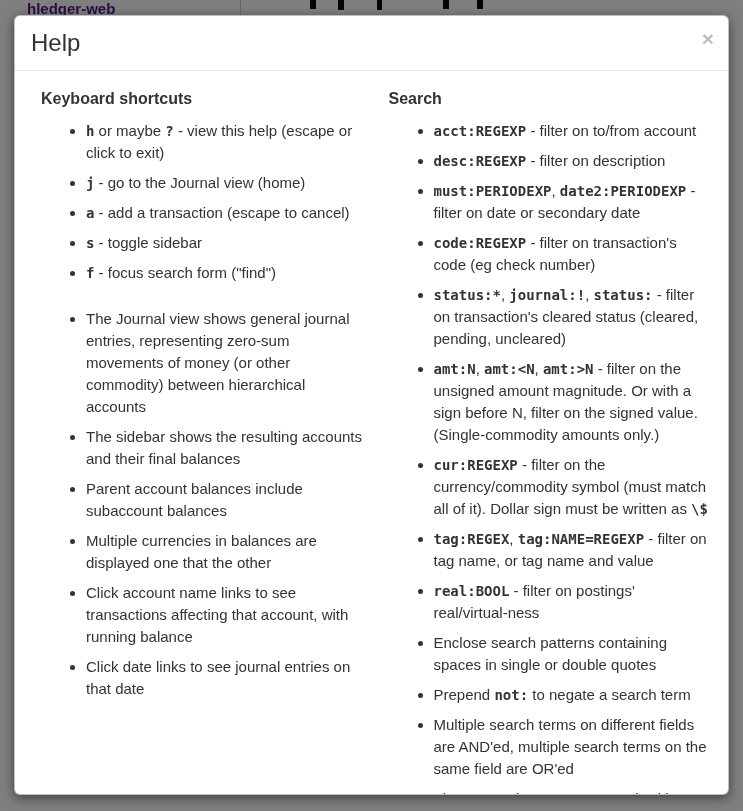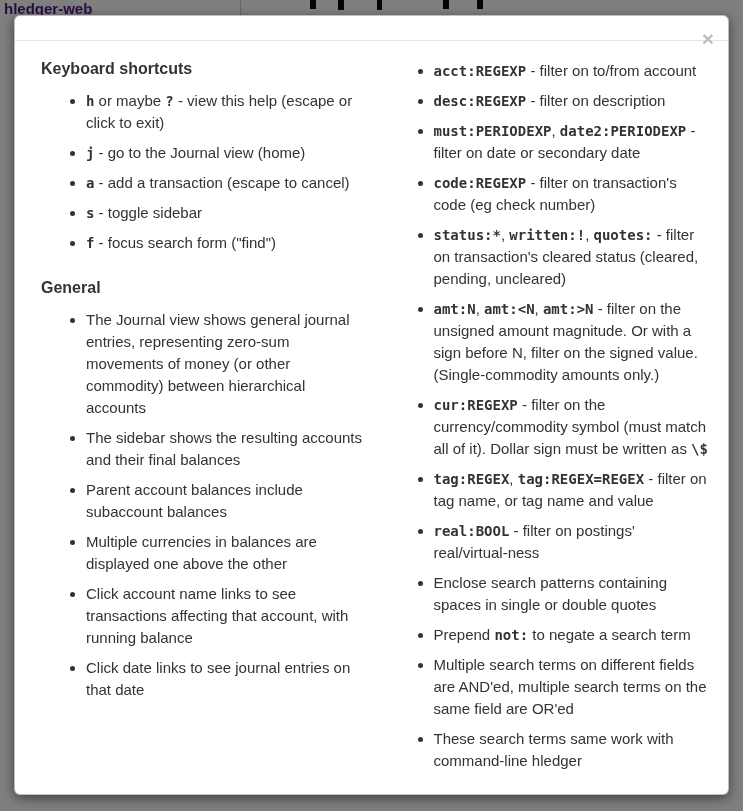--- a/index.html
+++ b/index.html
@@ -9,21 +9,21 @@
     width: 743px; height: 811px;
     overflow: hidden;
     background: #ffffff;
     font-family: "Liberation Sans", sans-serif;
     color: #333333;
   }
 
   
   .page-bg { position: absolute; inset: 0; background: #ffffff; }
   .brand-link {
-    position: absolute; left: 4px; top: 0px;
+    position: absolute; left: 27px; top: 0px;
     font-size: 15px; font-weight: bold;
     color: #551a8b; text-decoration: none;
     line-height: 18px;
   }
   .sidebar-divider {
     position: absolute; left: 240px; top: 0; width: 1px; height: 16px;
     background: #cccccc;
   }
   .frag { position: absolute; top: 0; background: #0a0a0a; }
   .frag.f1 { left: 310px; width: 6px; height: 9px; }
@@ -111,51 +111,52 @@
   <div class="frag f3"></div>
   <div class="frag f4"></div>
   <div class="frag f5"></div>
 </div>
 
 <div class="backdrop"></div>
 
 <div class="modal">
   <div class="modal-header">
     <button class="close-btn">×</button>
+    <div class="modal-title">Help</div>
   </div>
   <div class="modal-body">
     <div class="help-col" id="col-left">
         <h4 class="section-heading">Keyboard shortcuts</h4>
         <ul class="help-list">
           <li><code>h</code> or maybe <code>?</code> - view this help (escape or click to exit)</li>
           <li><code>j</code> - go to the Journal view (home)</li>
           <li><code>a</code> - add a transaction (escape to cancel)</li>
           <li><code>s</code> - toggle sidebar</li>
           <li><code>f</code> - focus search form ("find")</li>
         </ul>
-        <h4 class="section-heading">General</h4>
         <ul class="help-list">
           <li>The Journal view shows general journal entries, representing zero-sum movements of money (or other commodity) between hierarchical accounts</li>
           <li>The sidebar shows the resulting accounts and their final balances</li>
           <li>Parent account balances include subaccount balances</li>
-          <li>Multiple currencies in balances are displayed one above the other</li>
+          <li>Multiple currencies in balances are displayed one that the other</li>
           <li>Click account name links to see transactions affecting that account, with running balance</li>
           <li>Click date links to see journal entries on that date</li>
         </ul>
       </div>
     <div class="help-col" id="col-right">
+        <h4 class="section-heading">Search</h4>
         <ul class="help-list">
           <li><code>acct:REGEXP</code> - filter on to/from account</li>
           <li><code>desc:REGEXP</code> - filter on description</li>
           <li><code>must:PERIODEXP</code>, <code>date2:PERIODEXP</code> - filter on date or secondary date</li>
           <li><code>code:REGEXP</code> - filter on transaction's code (eg check number)</li>
-          <li><code>status:*</code>, <code>written:!</code>, <code>quotes:</code> - filter on transaction's cleared status (cleared, pending, uncleared)</li>
+          <li><code>status:*</code>, <code>journal:!</code>, <code>status:</code> - filter on transaction's cleared status (cleared, pending, uncleared)</li>
           <li><code>amt:N</code>, <code>amt:&lt;N</code>, <code>amt:&gt;N</code> - filter on the unsigned amount magnitude. Or with a sign before N, filter on the signed value. (Single-commodity amounts only.)</li>
           <li><code>cur:REGEXP</code> - filter on the currency/commodity symbol (must match all of it). Dollar sign must be written as <code>\$</code></li>
-          <li><code>tag:REGEX</code>, <code>tag:REGEX=REGEX</code> - filter on tag name, or tag name and value</li>
+          <li><code>tag:REGEX</code>, <code>tag:NAME=REGEXP</code> - filter on tag name, or tag name and value</li>
           <li><code>real:BOOL</code> - filter on postings' real/virtual-ness</li>
           <li>Enclose search patterns containing spaces in single or double quotes</li>
           <li>Prepend <code>not:</code> to negate a search term</li>
           <li>Multiple search terms on different fields are AND'ed, multiple search terms on the same field are OR'ed</li>
           <li>These search terms same work with command-line hledger</li>
         </ul>
       </div>
   </div>
 </div>
 

